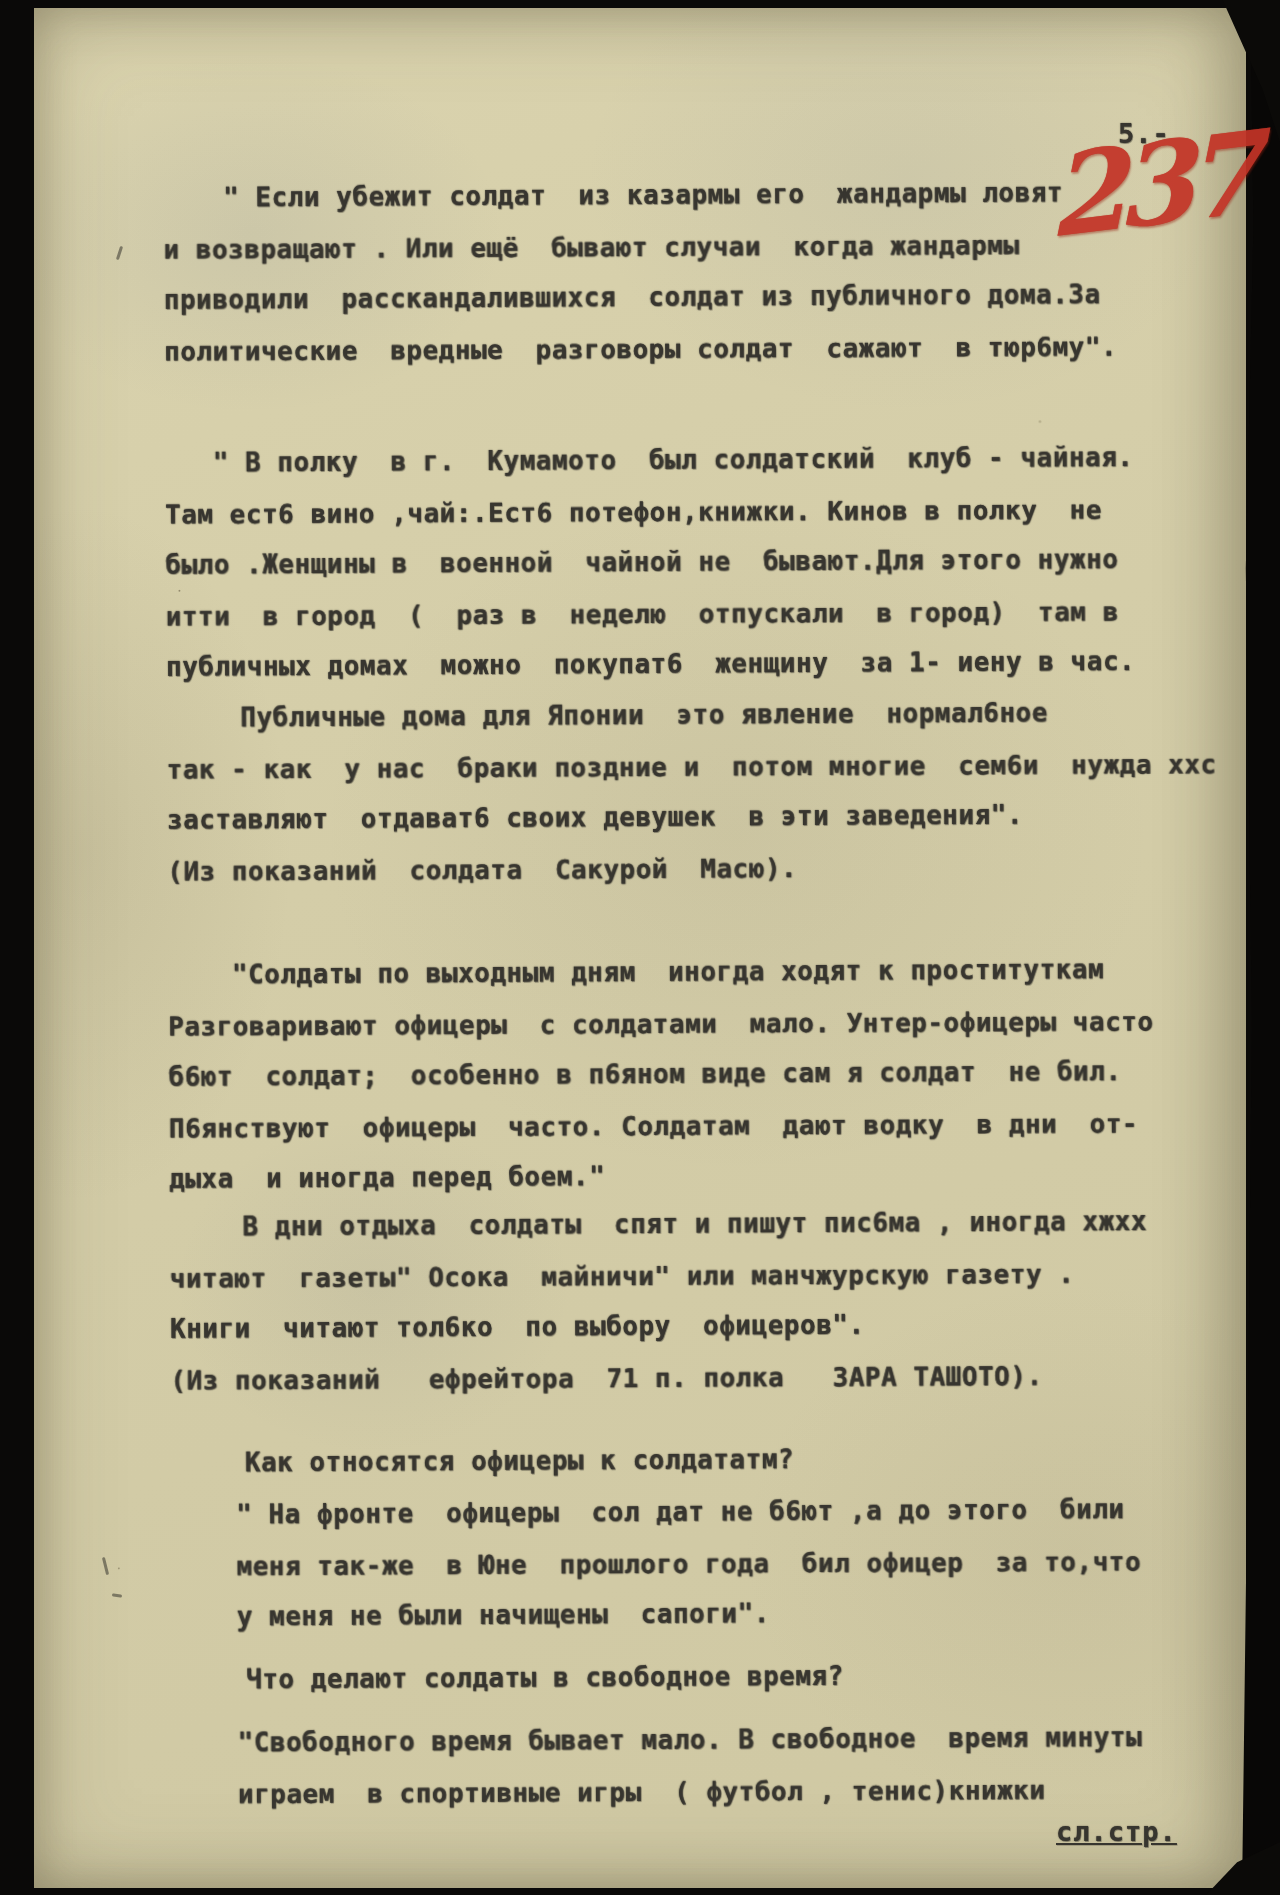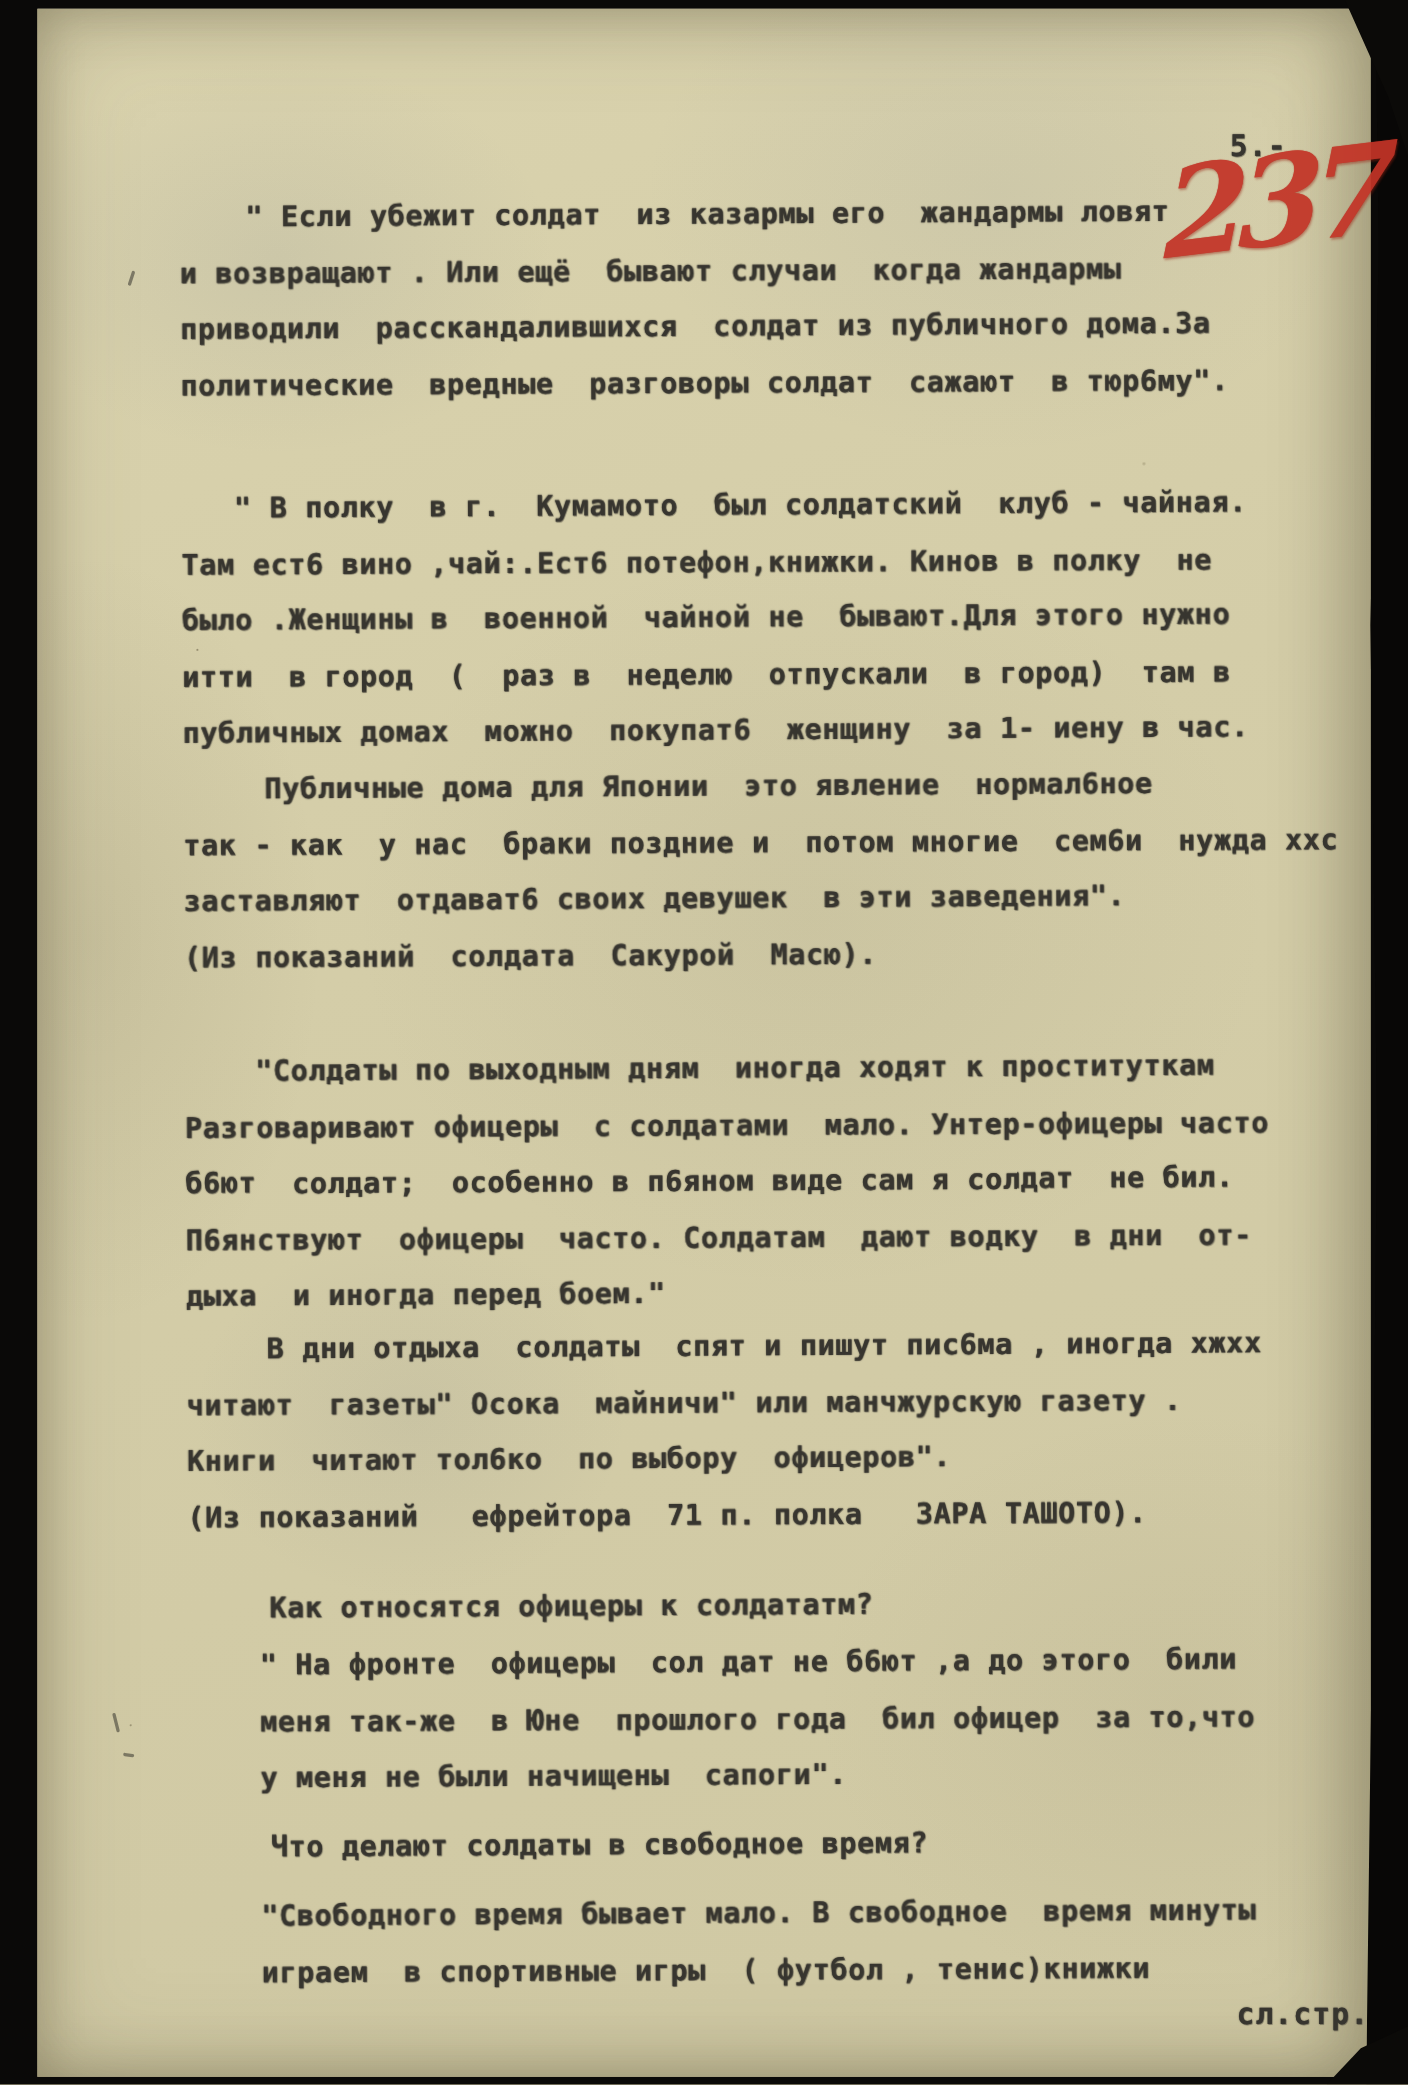--- a/index.html
+++ b/index.html
@@ -80,21 +80,21 @@
   #b-para-3 .line:first-child{padding-left:74px}
   #b-para-4 .line:first-child{padding-left:64px}
   #b-para-5 .line:first-child{padding-left:73px}
   
   .ink{
     position:absolute;font-size:27px;font-weight:700;color:#37352f;
     letter-spacing:1px;white-space:pre;z-index:2;
     text-shadow:0 0 1.3px rgba(48,46,40,.9), .7px .7px 0 rgba(52,50,42,.35);
   }
   #page-number{left:1118px;top:118px;}
-  #footer-note{left:1124px;top:1816px;}
+  #footer-note{left:1056px;top:1816px;text-decoration:underline;}
   
   #stamp{
     position:absolute;left:1058px;top:128px;z-index:5;
     font-family:"DejaVu Serif", serif;
     font-style:italic;font-weight:700;
     font-size:112px;line-height:1;
     color:#c33427;
     letter-spacing:-10px;
     transform:rotate(-7deg) skewX(-8deg);
     text-shadow:1px 2px 2px rgba(150,35,20,.45), 0 0 1px rgba(180,45,30,.8);

